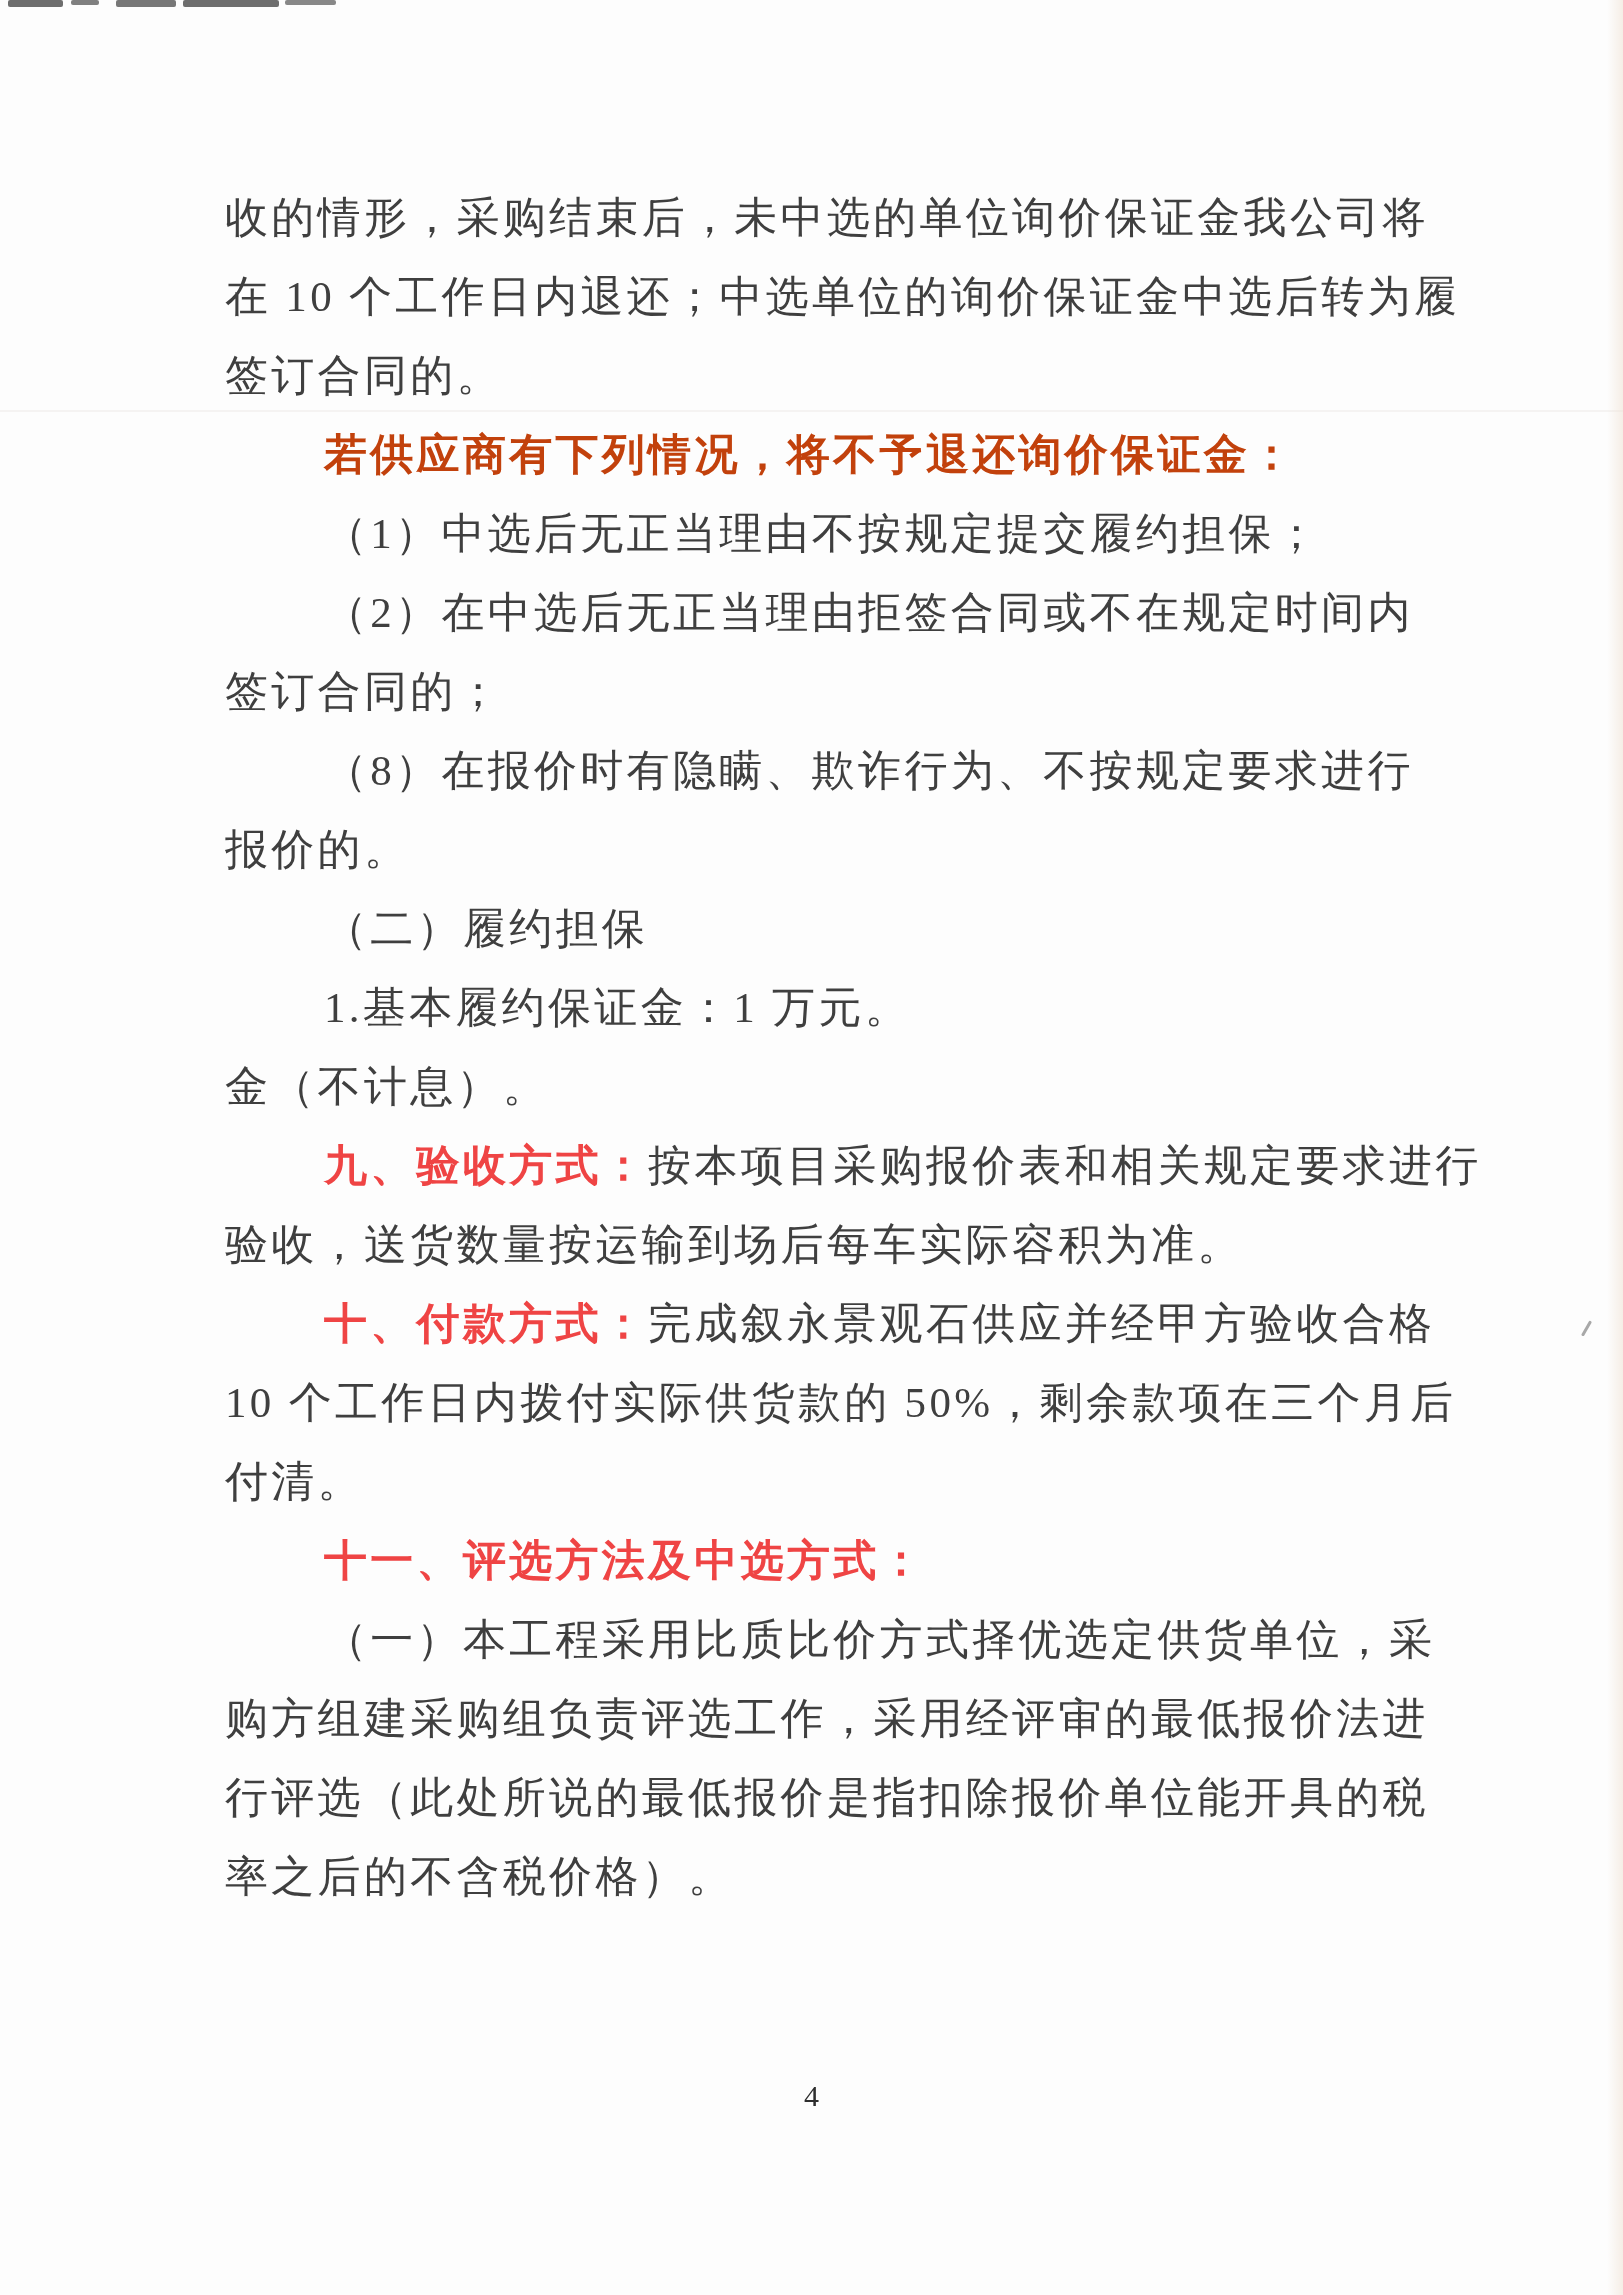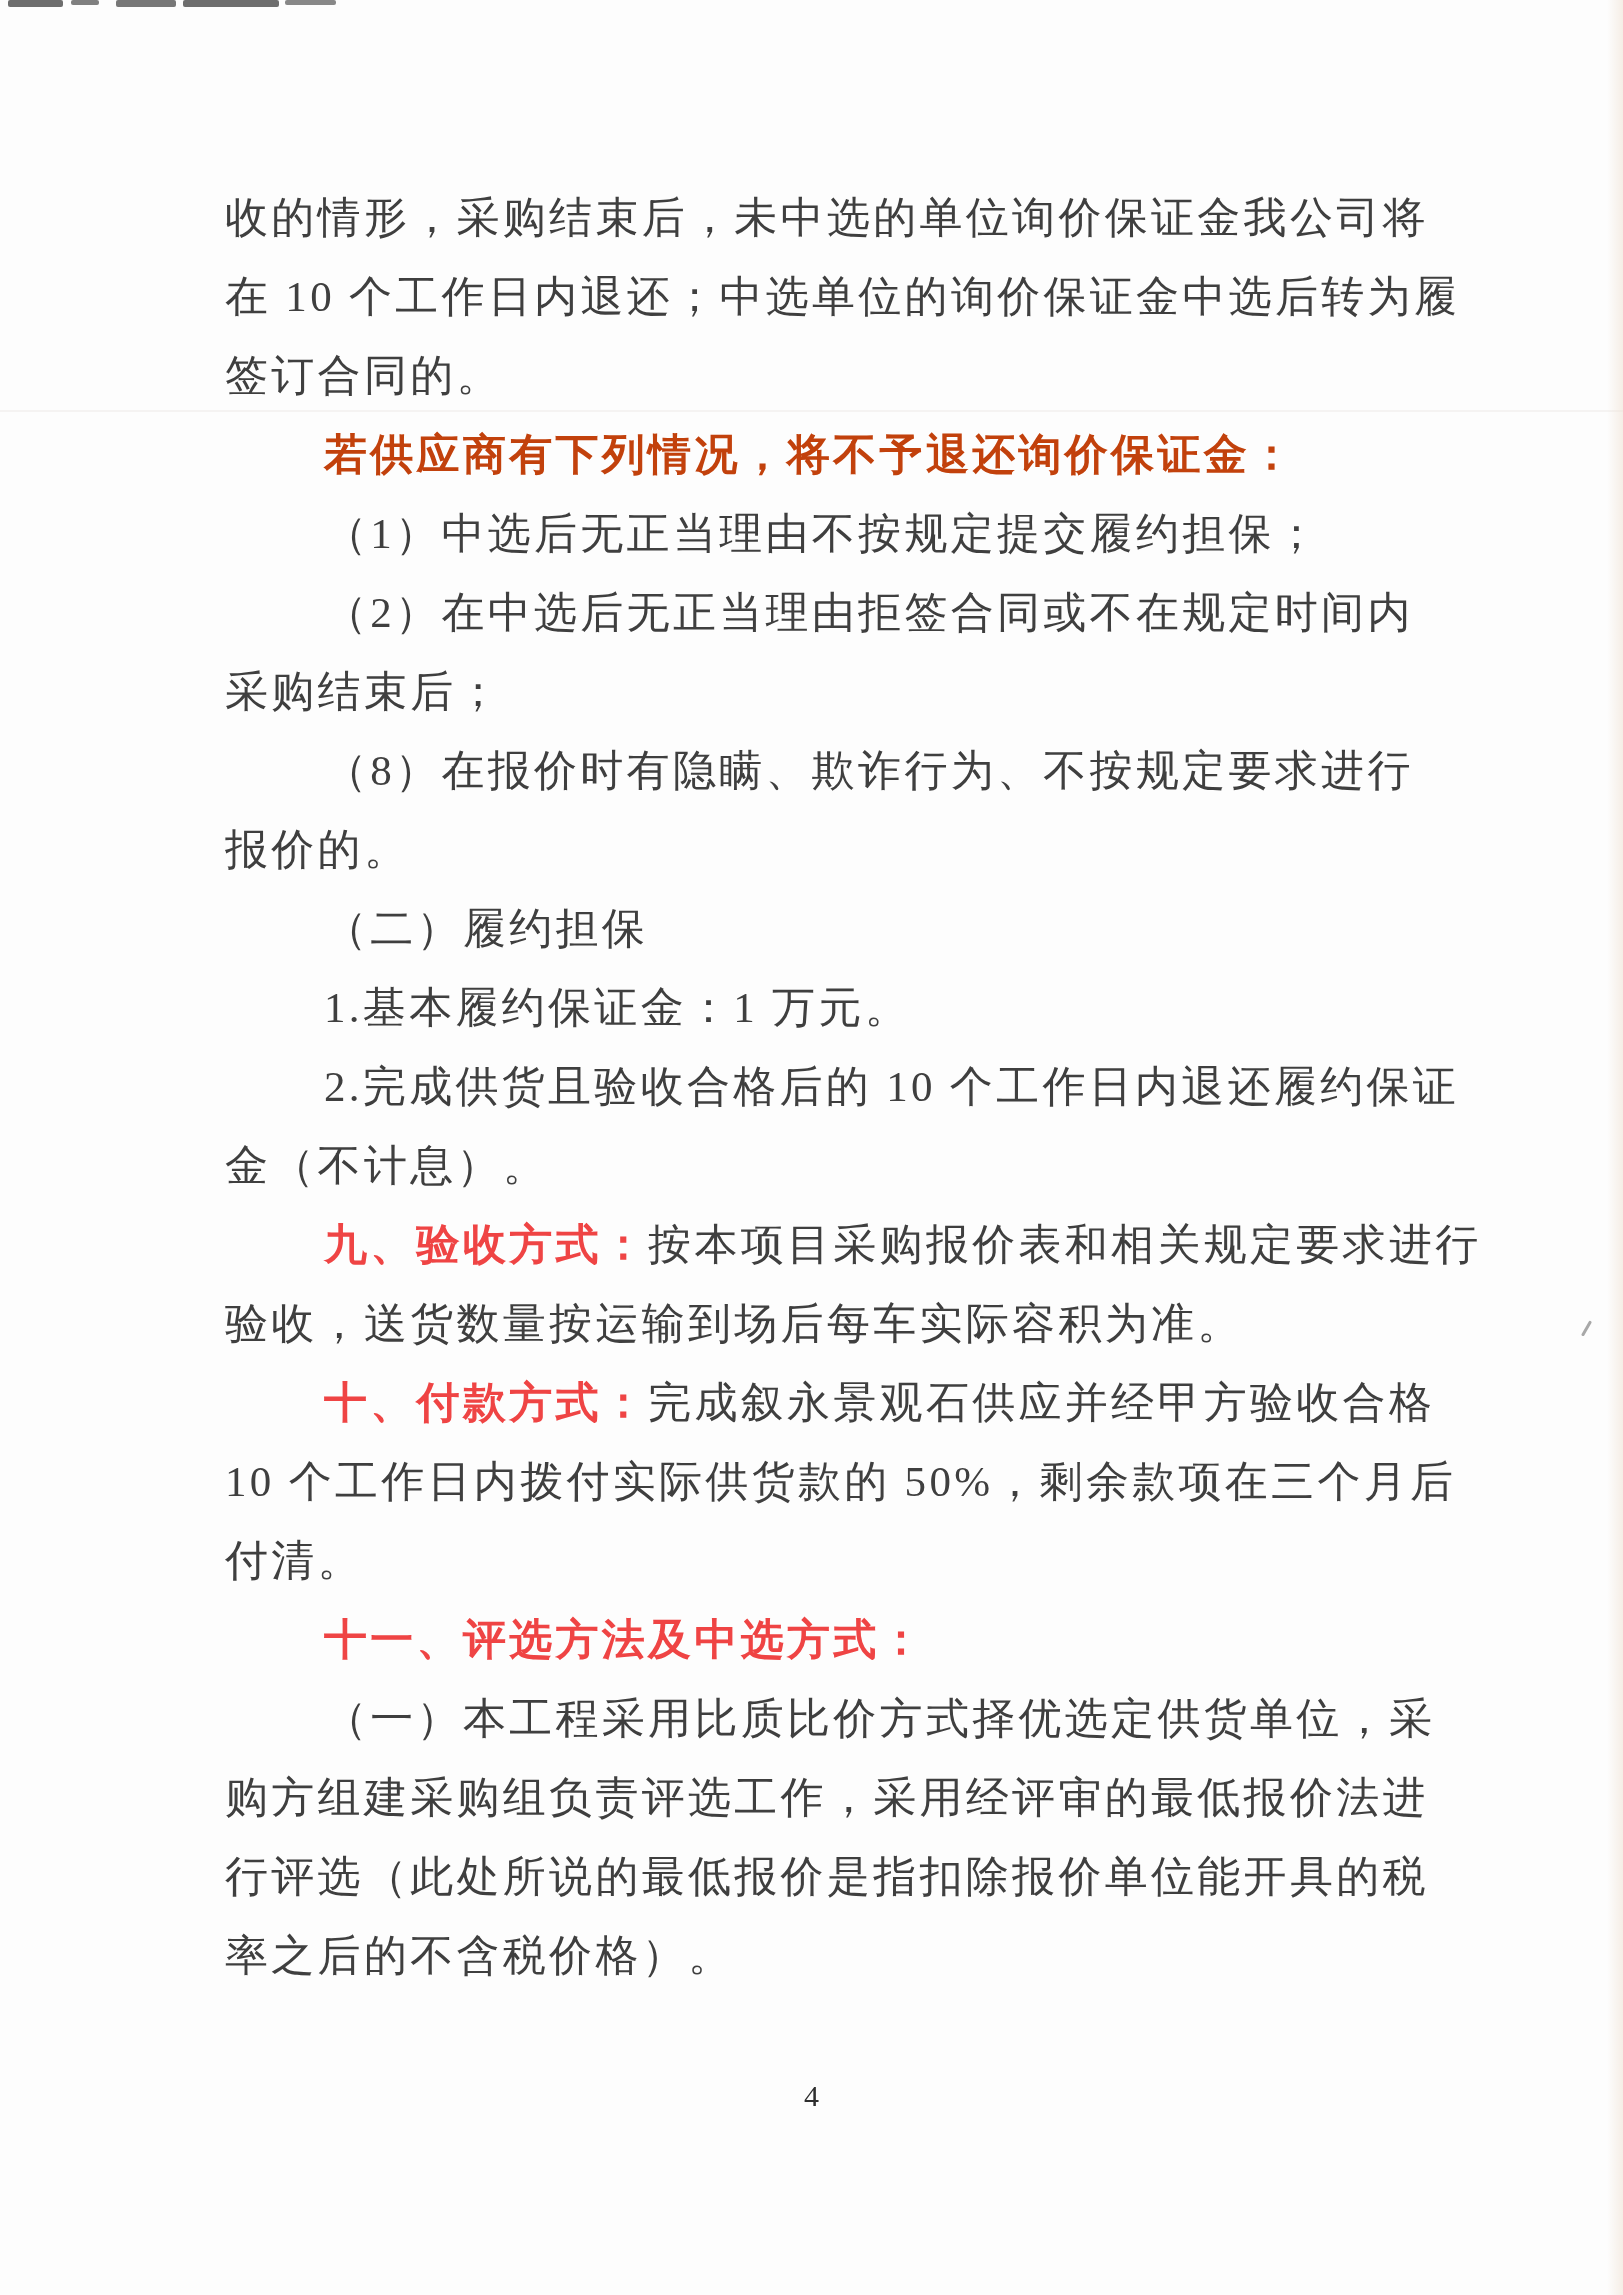--- a/index.html
+++ b/index.html
@@ -76,26 +76,25 @@
 <div class="edge-strip"></div>
 <div class="speck"></div>
 
 <div class="textblock">
   <div class="line"><span>收的情形，采购结束后，未中选的单位询价保证金我公司将</span></div>
   <div class="line"><span>在 10 个工作日内退还；中选单位的询价保证金中选后转为履</span></div>
   <div class="line"><span>签订合同的。</span></div>
   <div class="line ind semibold"><span>若供应商有下列情况，将不予退还询价保证金：</span></div>
   <div class="line ind"><span>（1）中选后无正当理由不按规定提交履约担保；</span></div>
   <div class="line ind"><span>（2）在中选后无正当理由拒签合同或不在规定时间内</span></div>
-  <div class="line"><span>采购结束后；</span></div>
+  <div class="line"><span>签订合同的；</span></div>
   <div class="line ind"><span>（8）在报价时有隐瞒、欺诈行为、不按规定要求进行</span></div>
   <div class="line"><span>报价的。</span></div>
   <div class="line ind"><span>（二）履约担保</span></div>
   <div class="line ind"><span>1.基本履约保证金：1 万元。</span></div>
-  <div class="line ind"><span>2.完成供货且验收合格后的 10 个工作日内退还履约保证</span></div>
   <div class="line"><span>金（不计息）。</span></div>
   <div class="line ind"><span class="lead">九、验收方式：</span><span>按本项目采购报价表和相关规定要求进行</span></div>
   <div class="line"><span>验收，送货数量按运输到场后每车实际容积为准。</span></div>
   <div class="line ind"><span class="lead">十、付款方式：</span><span>完成叙永景观石供应并经甲方验收合格</span></div>
   <div class="line"><span>10 个工作日内拨付实际供货款的 50%，剩余款项在三个月后</span></div>
   <div class="line"><span>付清。</span></div>
   <div class="line ind"><span class="lead">十一、评选方法及中选方式：</span><span></span></div>
   <div class="line ind"><span>（一）本工程采用比质比价方式择优选定供货单位，采</span></div>
   <div class="line"><span>购方组建采购组负责评选工作，采用经评审的最低报价法进</span></div>
   <div class="line"><span>行评选（此处所说的最低报价是指扣除报价单位能开具的税</span></div>

